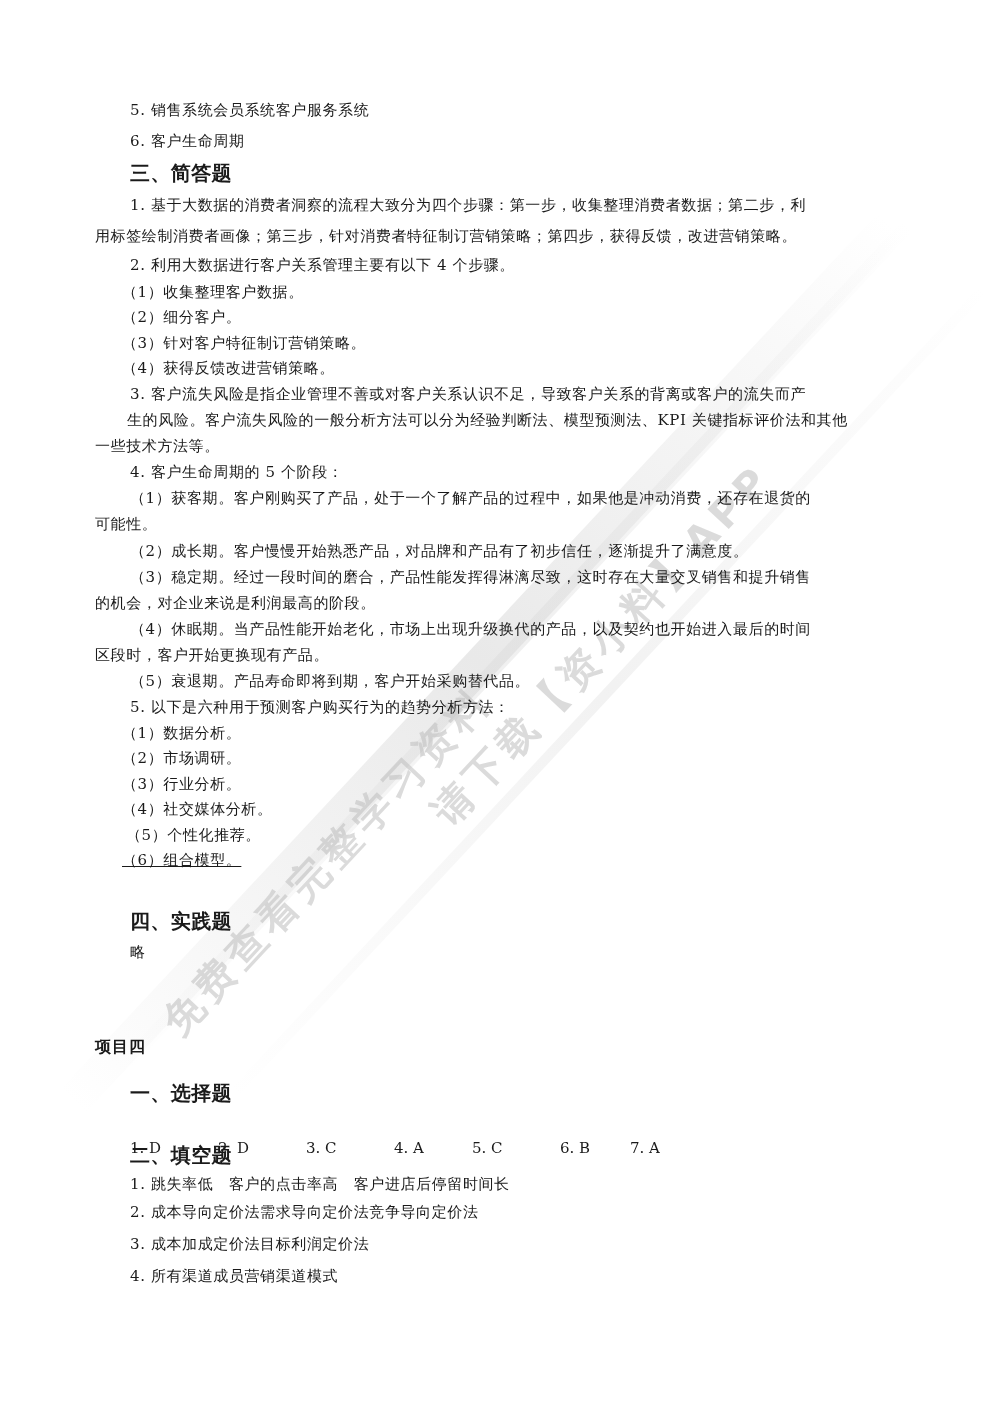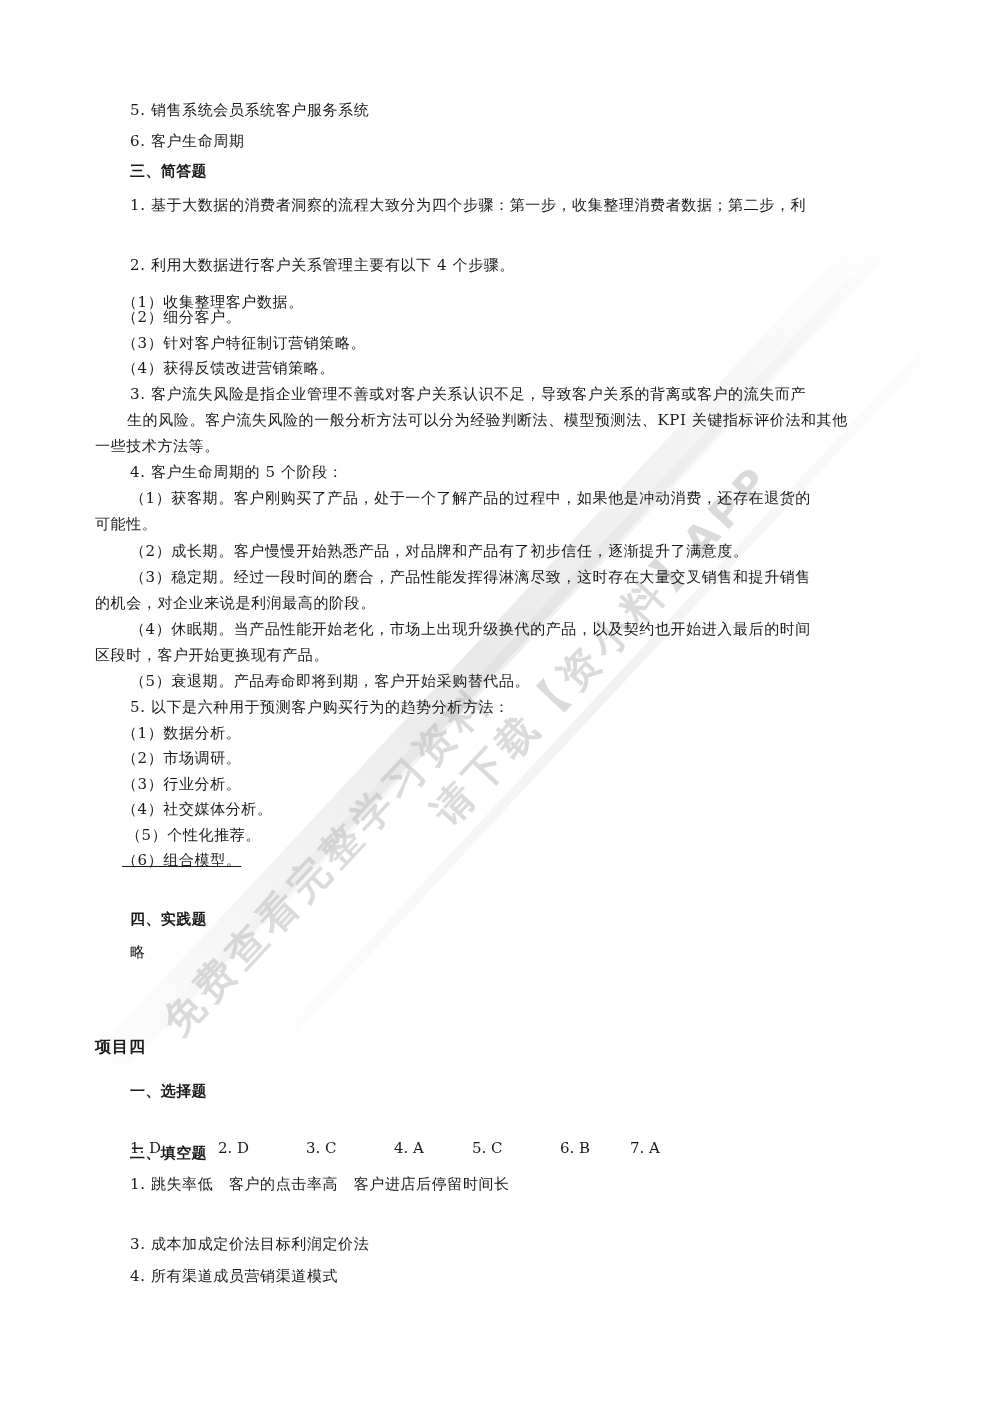--- a/index.html
+++ b/index.html
@@ -3,21 +3,21 @@
 <meta charset="utf-8">
 <style>
   html, body { margin: 0; padding: 0; background: #ffffff; }
   body {
     width: 992px; height: 1403px; position: relative; overflow: hidden;
     font-family: "DejaVu Serif", "Liberation Serif", serif;
     color: #1a1a1a;
   }
   .page { position: absolute; left: 0; top: 0; width: 992px; height: 1403px; }
   .line { position: absolute; font-size: 15px; line-height: 20px; white-space: nowrap; letter-spacing: 0.6px; }
-  .heading { font-family: Liberation Mono, monospace; font-weight: bold; font-size: 15px; letter-spacing: 0.4px; }
+  .heading { font-family: Liberation Sans, sans-serif; font-weight: bold; font-size: 20px; letter-spacing: 0.4px; }
   .project-title { position: absolute; font-family: "DejaVu Sans", "Liberation Sans", sans-serif; font-size: 16px; font-weight: bold; letter-spacing: 1px; }
   .answers { position: absolute; font-size: 15px; line-height: 20px; white-space: nowrap; }
   .answers span { position: absolute; margin-top: 24px; }
 
   
   .wm-band { position: absolute; background: linear-gradient(90deg, rgba(225,225,225,0), rgba(215,215,215,0.55), rgba(225,225,225,0)); transform-origin: 0 0; }
   .wm-text { position: absolute; font-family: "DejaVu Sans", sans-serif; font-weight: bold; color: rgba(190,190,190,0.55); transform-origin: 0 0; white-space: nowrap; letter-spacing: 6px; }
 </style>
 </head>
 <body>
@@ -31,23 +31,24 @@
     <div class="wm-text" style="left:150px; top:1010px; font-size:40px; transform: rotate(-47deg);">免费查看完整学习资料</div>
     <div class="wm-text" style="left:420px; top:800px; font-size:40px; transform: rotate(-47deg);">请下载【资小料】APP</div>
   </div>
 
   <div class="line" style="left:130px; top:100px;">5. 销售系统会员系统客户服务系统</div>
   <div class="line" style="left:130px; top:131px;">6. 客户生命周期</div>
 
   <div class="line heading" style="left:130px; top:163px;">三、简答题</div>
 
   <div class="line" style="left:130px; top:195px;">1. 基于大数据的消费者洞察的流程大致分为四个步骤：第一步，收集整理消费者数据；第二步，利</div>
+  <div class="line" style="left:95px; top:226px;">用标签绘制消费者画像；第三步，针对消费者特征制订营销策略；第四步，获得反馈，改进营销策略。</div>
 
   <div class="line" style="left:130px; top:255px;">2. 利用大数据进行客户关系管理主要有以下 4 个步骤。</div>
-  <div class="line" style="left:122px; top:292px;">（1）收集整理客户数据。</div>
+  <div class="line" style="left:122px; top:282px;">（1）收集整理客户数据。</div>
   <div class="line" style="left:122px; top:307px;">（2）细分客户。</div>
   <div class="line" style="left:122px; top:333px;">（3）针对客户特征制订营销策略。</div>
   <div class="line" style="left:122px; top:358px;">（4）获得反馈改进营销策略。</div>
 
   <div class="line" style="left:130px; top:384px;">3. 客户流失风险是指企业管理不善或对客户关系认识不足，导致客户关系的背离或客户的流失而产</div>
   <div class="line" style="left:95px; top:410px;margin-left:32px;">生的风险。客户流失风险的一般分析方法可以分为经验判断法、模型预测法、KPI 关键指标评价法和其他</div>
   <div class="line" style="left:95px; top:436px;">一些技术方法等。</div>
 
   <div class="line" style="left:130px; top:462px;">4. 客户生命周期的 5 个阶段：</div>
   <div class="line" style="left:130px; top:488px;">（1）获客期。客户刚购买了产品，处于一个了解产品的过程中，如果他是冲动消费，还存在退货的</div>
@@ -78,16 +79,17 @@
     <span style="left:88px;">2. D</span>
     <span style="left:176px;">3. C</span>
     <span style="left:264px;">4. A</span>
     <span style="left:342px;">5. C</span>
     <span style="left:430px;">6. B</span>
     <span style="left:500px;">7. A</span>
   </div>
 
   <div class="line heading" style="left:130px; top:1145px;">二、填空题</div>
   <div class="line" style="left:130px; top:1174px;">1. 跳失率低　客户的点击率高　客户进店后停留时间长</div>
+  <div class="line" style="left:130px; top:1202px;">2. 成本导向定价法需求导向定价法竞争导向定价法</div>
   <div class="line" style="left:130px; top:1234px;">3. 成本加成定价法目标利润定价法</div>
   <div class="line" style="left:130px; top:1266px;">4. 所有渠道成员营销渠道模式</div>
 
 </div>
 
 </body></html>

